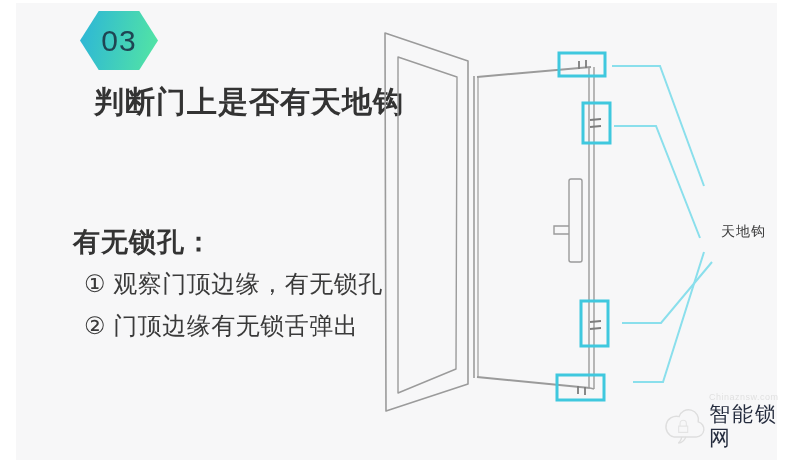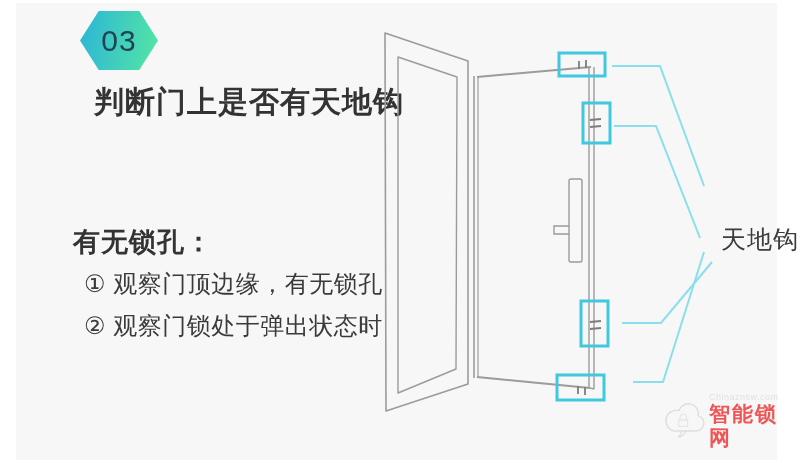--- a/index.html
+++ b/index.html
@@ -31,46 +31,46 @@
   }
   .step{
     position:absolute;font-size:24px;font-weight:500;color:#3a3a3a;
     letter-spacing:0.5px;white-space:nowrap;margin-left:12px;
   }
   .step-1{left:56px;top:265px;}
   .step-2{left:56px;top:307px;}
   .step-3{left:84px;top:344px;}
   .hook-label{
     position:absolute;left:705px;top:220px;
-    font-size:25px;font-weight:500;color:#3c3c3c;letter-spacing:1px;
+    font-size:14px;font-weight:500;color:#3c3c3c;letter-spacing:1px;
     white-space:nowrap;
   }
   svg.diagram{position:absolute;left:0;top:0;}
   .watermark{
     position:absolute;left:646px;top:389px;width:130px;
-    display:flex;align-items:center;opacity:0.9;
+    display:flex;align-items:flex-end;opacity:0.9;
   }
   .wm-col{margin-left:2px;}
   .wm-url{font-size:9px;color:#dedede;letter-spacing:0.5px;line-height:10px;}
-  .wm-site{font-size:21px;font-weight:700;color:#ef4444;letter-spacing:2px;line-height:24px;}
+  .wm-site{font-size:21px;font-weight:400;color:#0f172a;letter-spacing:2px;line-height:24px;}
 </style>
 </head>
 <body>
 
 <div class="canvas">
 
   <div class="badge" style="background: linear-gradient(100deg, rgb(44, 181, 216), rgb(84, 230, 162)); color: rgb(31, 69, 83);">
     <span>03</span>
   </div>
 
   <div class="title">判断门上是否有天地钩</div>
 
   <div class="method-heading">有无锁孔：</div>
   <div class="step step-1">① 观察门顶边缘，有无锁孔</div>
-  <div class="step step-2">② 观察门锁处于弹出状态时</div>
+  <div class="step step-2">② 门顶边缘有无锁舌弹出</div>
 
   <div class="hook-label">天地钩</div>
 
   <div class="watermark">
     <svg width="50" height="46" viewBox="0 0 50 46">
       <path d="M13 34 h25 a8.5 8.5 0 0 0 2.2-16.7 A11 11 0 0 0 19 11.5 A8.8 8.8 0 0 0 13 34 Z" fill="none" stroke="#dcdcdc" stroke-width="1.6"></path>
       <path d="M22 34 q-1 5 -4 7 q6 -1 8.5 -7" fill="none" stroke="#dcdcdc" stroke-width="1.4"></path>
       <path d="M20 22 v-3 a3.5 3.5 0 0 1 7 0 v3 M18.5 22 h10 v7 h-10 Z" fill="none" stroke="#e2e2e2" stroke-width="1.2"></path>
     </svg>
     <div class="wm-col">

